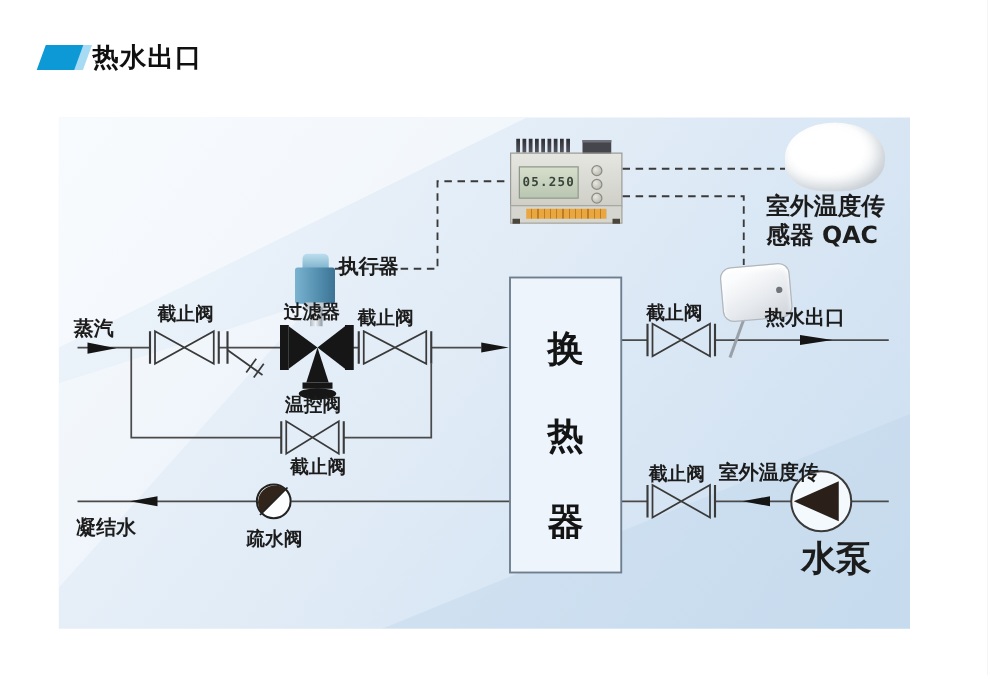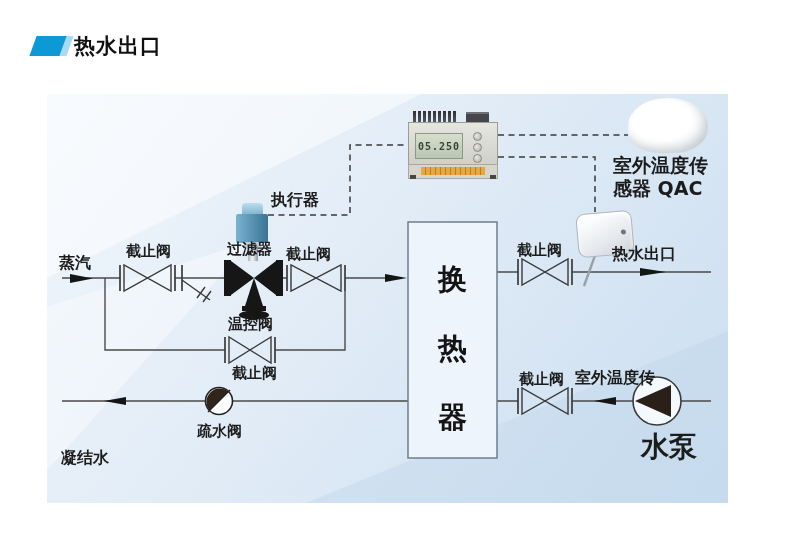--- a/index.html
+++ b/index.html
@@ -196,36 +196,36 @@
     </div>
 
   <div class="act-cap"></div>
   <div class="act-body"></div>
   <div class="act-collar"></div>
   <div class="act-stem"></div>
 
   <div class="lbl big" style="left:12px;top:160px;">蒸汽</div>
   <div class="lbl" style="left:79px;top:149px;">截止阀</div>
   <div class="lbl" style="left:132px;top:147px;margin-left:48px;">过滤器</div>
-  <div class="lbl big" style="left:224px;top:97px;">执行器</div>
+  <div class="lbl big" style="left:224px;top:111px;font-family:Liberation Mono, monospace;">执行器</div>
   <div class="lbl" style="left:239px;top:152px;">截止阀</div>
   <div class="lbl" style="left:181px;top:222px;text-align:right;">温控阀</div>
   <div class="lbl" style="left:185px;top:271px;">截止阀</div>
 
   <div class="hx-label">
     <span>换</span>
     <span>热</span>
     <span>器</span>
   </div>
 
   <div class="outdoor-lbl">
     <div>室外温度传</div>
     <div>感器 QAC</div>
   </div>
 
   <div class="lbl" style="left:470px;top:148px;">截止阀</div>
   <div class="lbl big" style="left:565px;top:151px;">热水出口</div>
   <div class="lbl" style="left:472px;top:277px;">截止阀</div>
   <div class="lbl big" style="left:528px;top:275px;">室外温度传</div>
   <div class="lbl pump" style="left:594px;top:337px;">水泵</div>
-  <div class="lbl big" style="left:14px;top:319px;margin-top:36px;">凝结水</div>
+  <div class="lbl big" style="left:14px;top:319px;">凝结水</div>
   <div class="lbl" style="left:150px;top:329px;">疏水阀</div>
 </div>
 
 </body></html>

